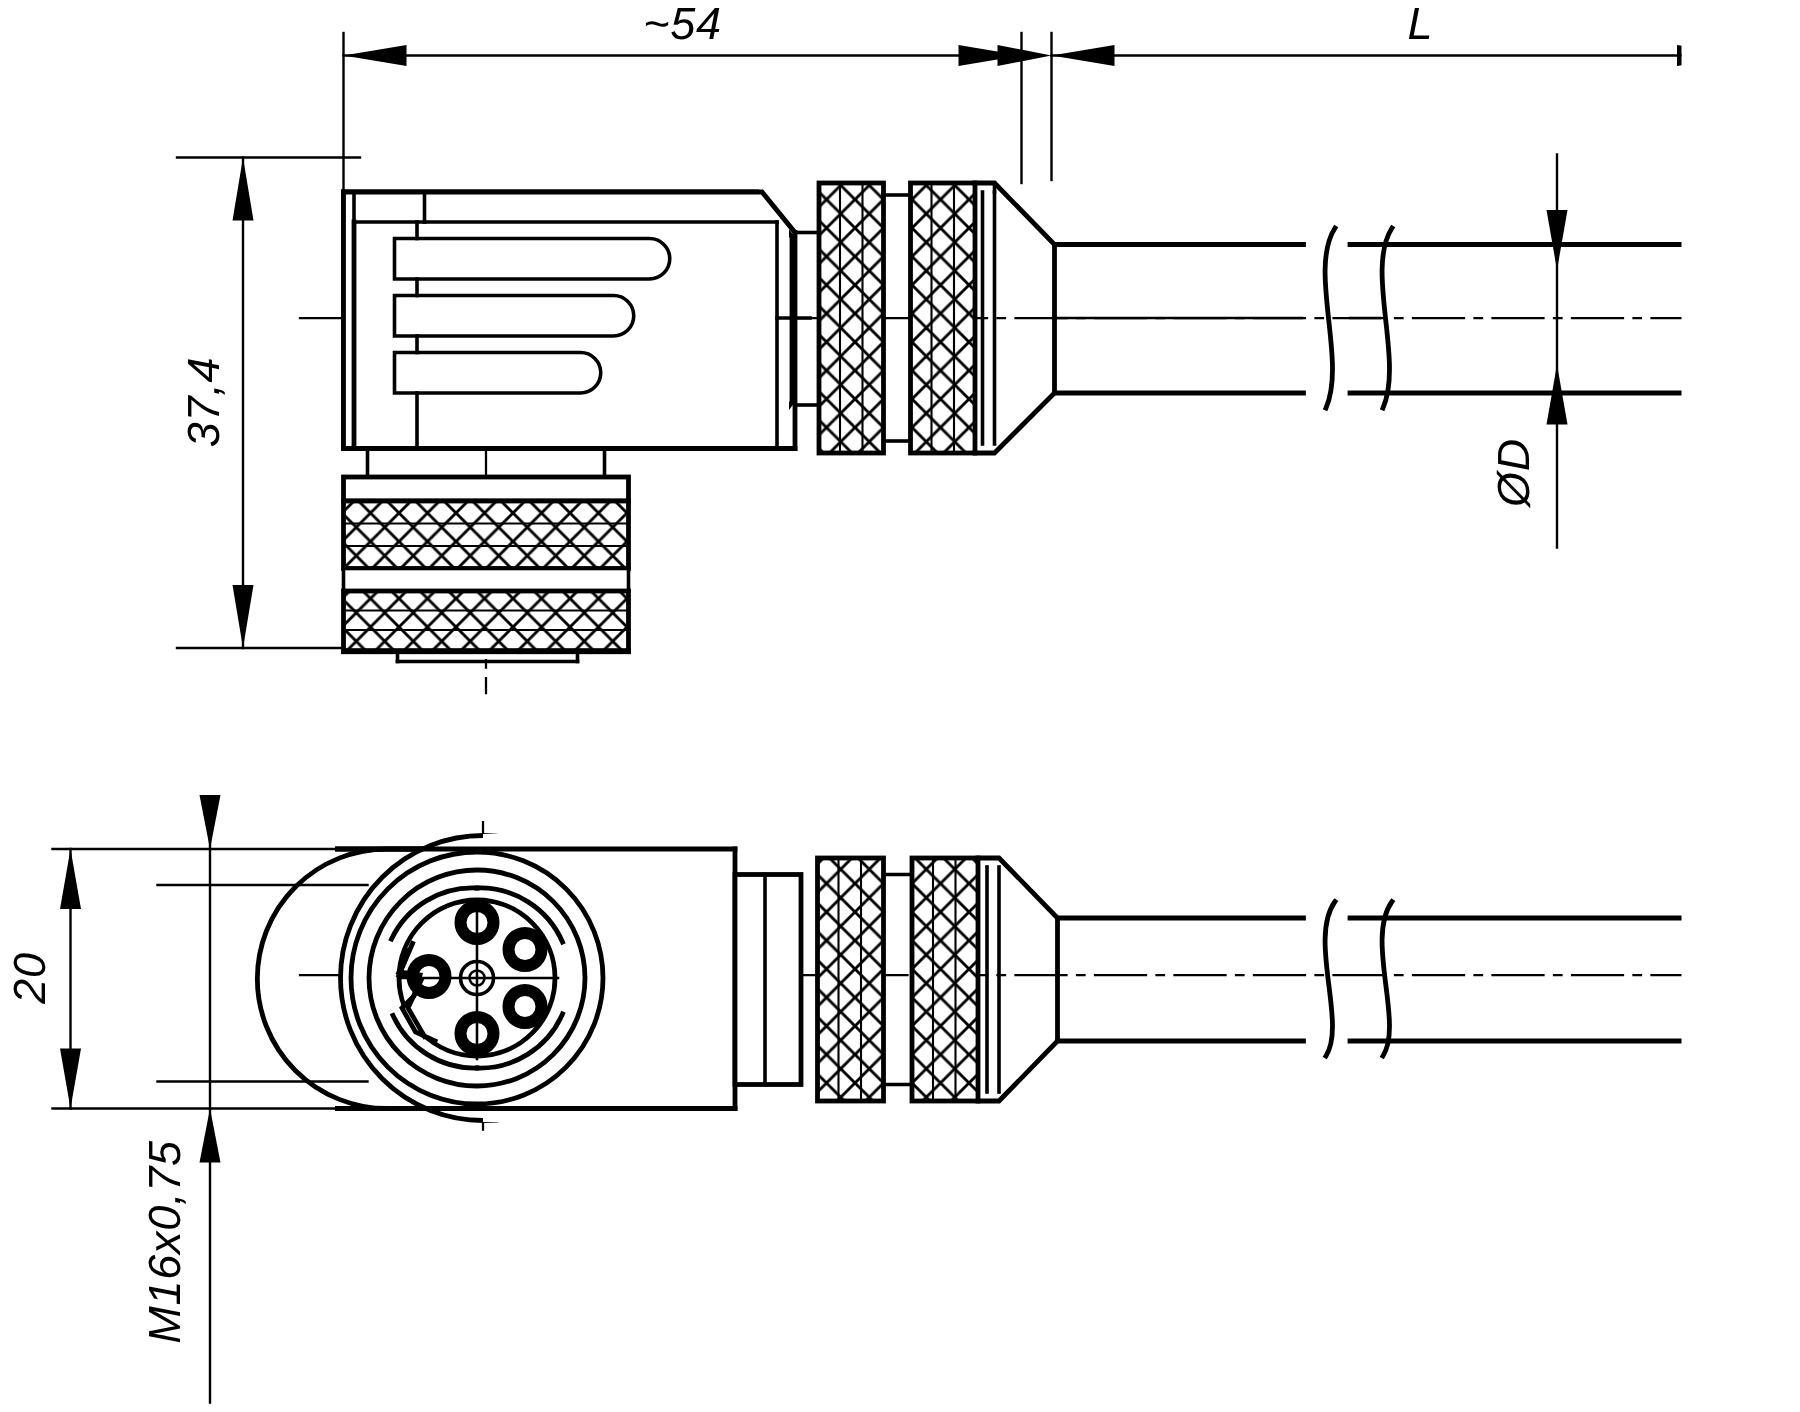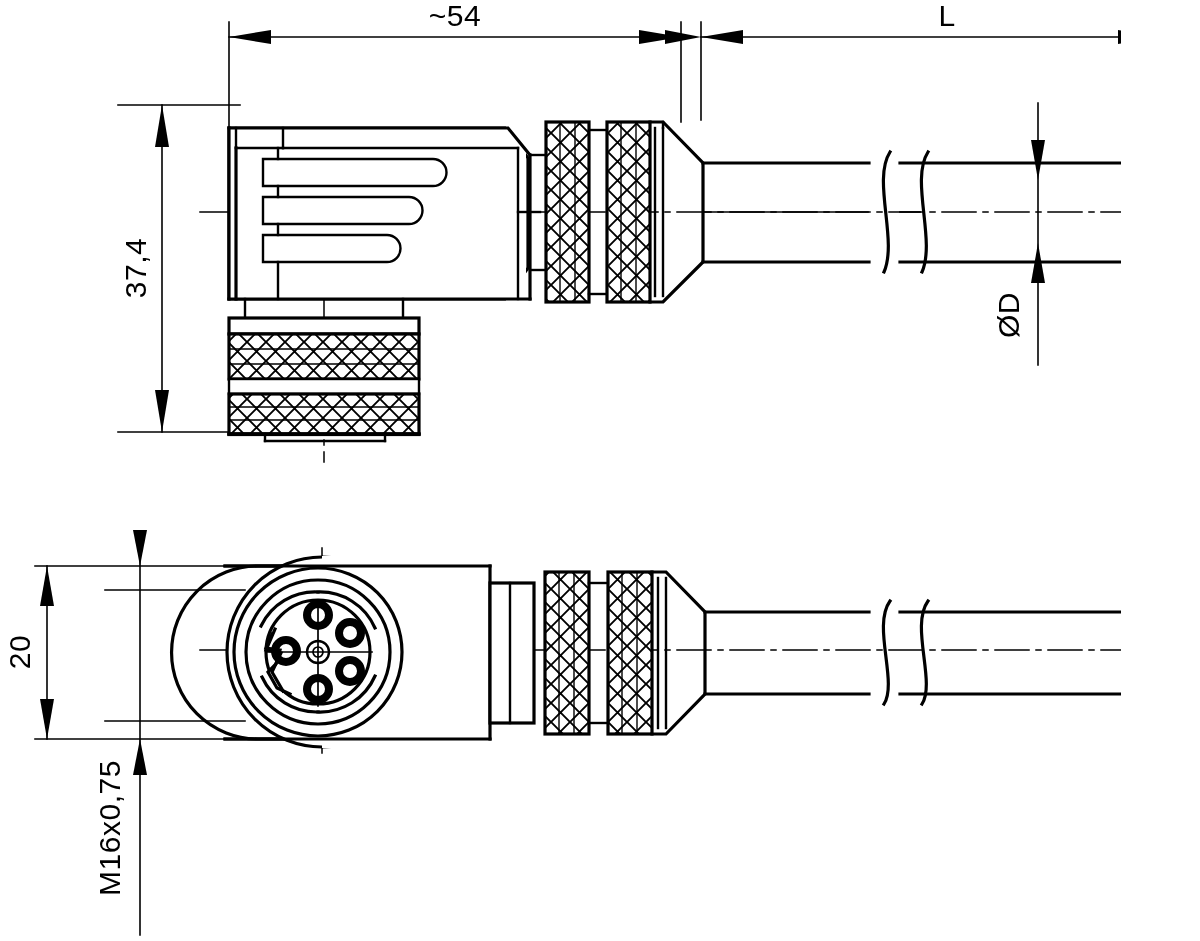--- a/index.html
+++ b/index.html
@@ -10,20 +10,21 @@
   }
   body {
     font-family: "Liberation Sans", sans-serif;
   }
   #drawing-root {
     position: relative;
     width: 1121px;
     height: 941px;
     background: #ffffff;
     overflow: hidden;
+    font-style: italic;
   }
   svg.sheet {
     display: block;
     width: 1200px;
     height: 941px;
   }
   .ln      { stroke:#000; fill:none; stroke-linecap:square; }
   .thick   { stroke-width:3.2; }
   .med     { stroke-width:2.4; }
   .thin    { stroke-width:1.7; }

